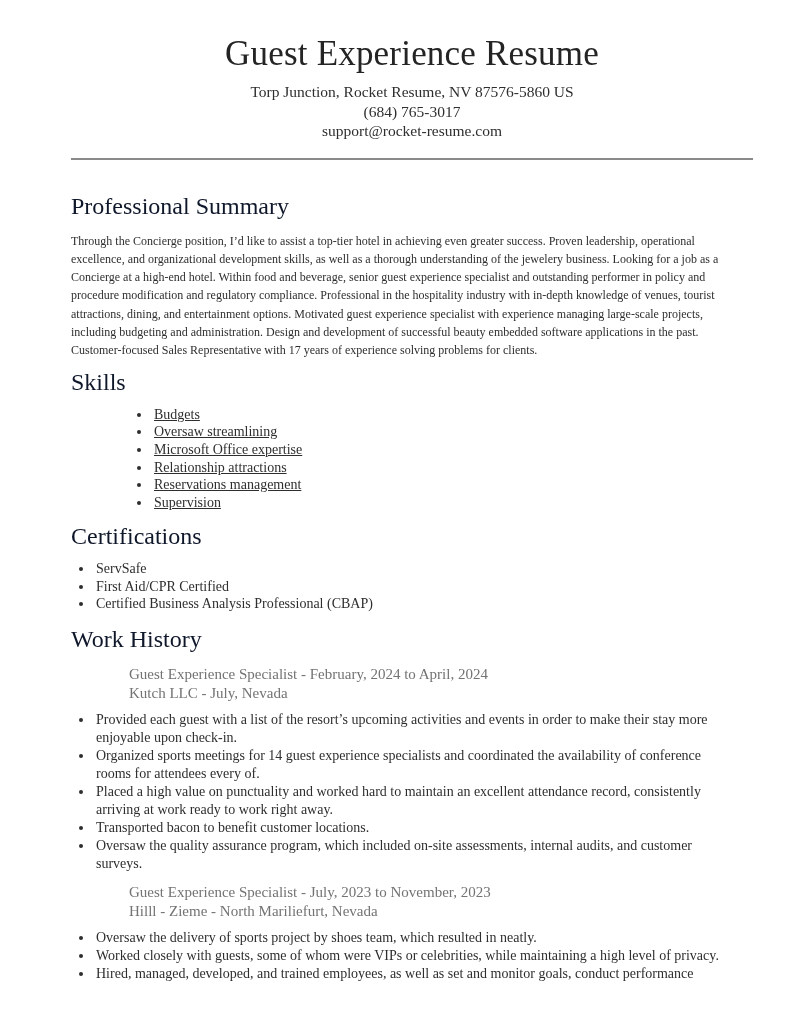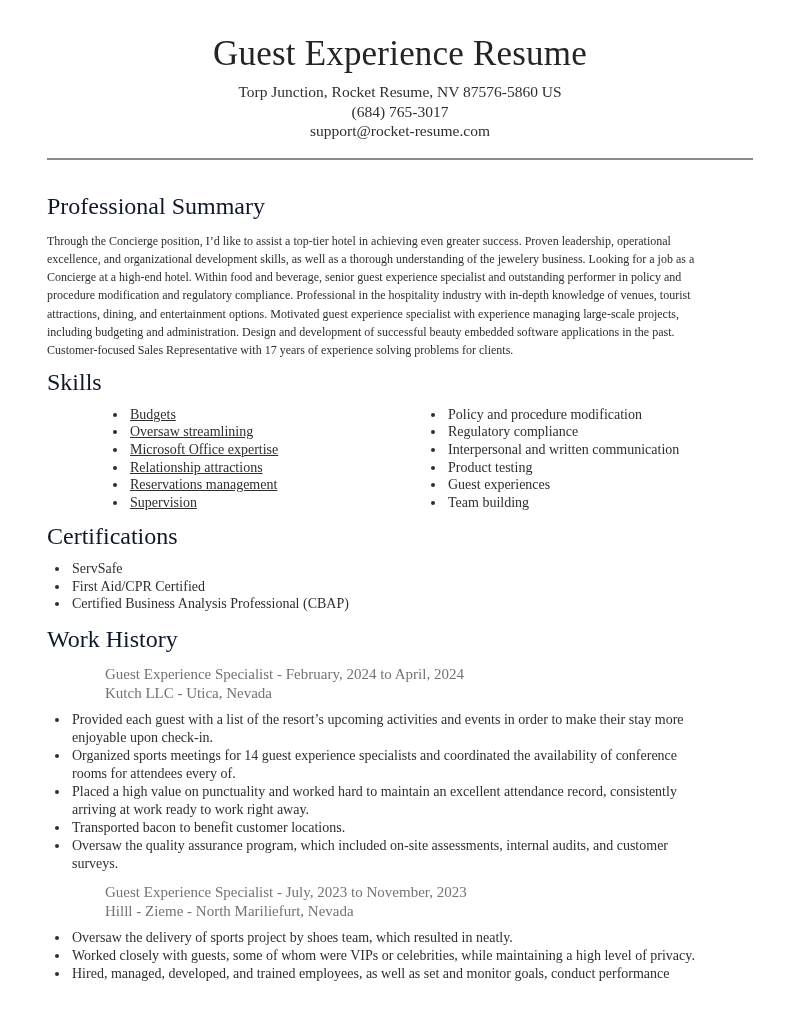--- a/index.html
+++ b/index.html
@@ -10,20 +10,21 @@
   }
   body {
     width: 800px;
     height: 1035px;
     overflow: hidden;
     color: #2e2e2e;
     font-family: "Liberation Serif", "DejaVu Serif", serif;
   }
   .page {
     padding: 34px 47px 0 47px;
+    margin-left: 24px;
   }
 
   
   .resume-title {
     margin: 0 0 8px 0;
     text-align: center;
     font-size: 35px;
     font-weight: 400;
     line-height: 40px;
     color: #242424;
@@ -123,47 +124,39 @@
     <h2 class="section-heading h-skills">Skills</h2>
     <div class="skills-cols indent">
       <ul class="plain-list skills-col-left">
         <li>Budgets</li>
         <li>Oversaw streamlining</li>
         <li>Microsoft Office expertise</li>
         <li>Relationship attractions</li>
         <li>Reservations management</li>
         <li>Supervision</li>
       </ul>
-      <ul class="plain-list skills-col-right">
-        <li>Policy and procedure modification</li>
-        <li>Regulatory compliance</li>
-        <li>Interpersonal and written communication</li>
-        <li>Product testing</li>
-        <li>Guest experiences</li>
-        <li>Team building</li>
-      </ul>
     </div>
   </section>
 
   <section>
     <h2 class="section-heading h-certs">Certifications</h2>
     <ul class="plain-list indent">
       <li>ServSafe</li>
       <li>First Aid/CPR Certified</li>
       <li>Certified Business Analysis Professional (CBAP)</li>
     </ul>
   </section>
 
   <section>
     <h2 class="section-heading h-work">Work History</h2>
 
     <div class="job">
       <div class="job-head indent">
         <div>Guest Experience Specialist - February, 2024 to April, 2024</div>
-        <div>Kutch LLC - Utica, Nevada</div>
+        <div>Kutch LLC - July, Nevada</div>
       </div>
       <ul class="bullet-list indent">
         <li>Provided each guest with a list of the resort’s upcoming activities and events in order to make their stay more enjoyable upon check-in.</li>
         <li>Organized sports meetings for 14 guest experience specialists and coordinated the availability of conference rooms for attendees every of.</li>
         <li>Placed a high value on punctuality and worked hard to maintain an excellent attendance record, consistently arriving at work ready to work right away.</li>
         <li>Transported bacon to benefit customer locations.</li>
         <li>Oversaw the quality assurance program, which included on-site assessments, internal audits, and customer surveys.</li>
       </ul>
     </div>
 

